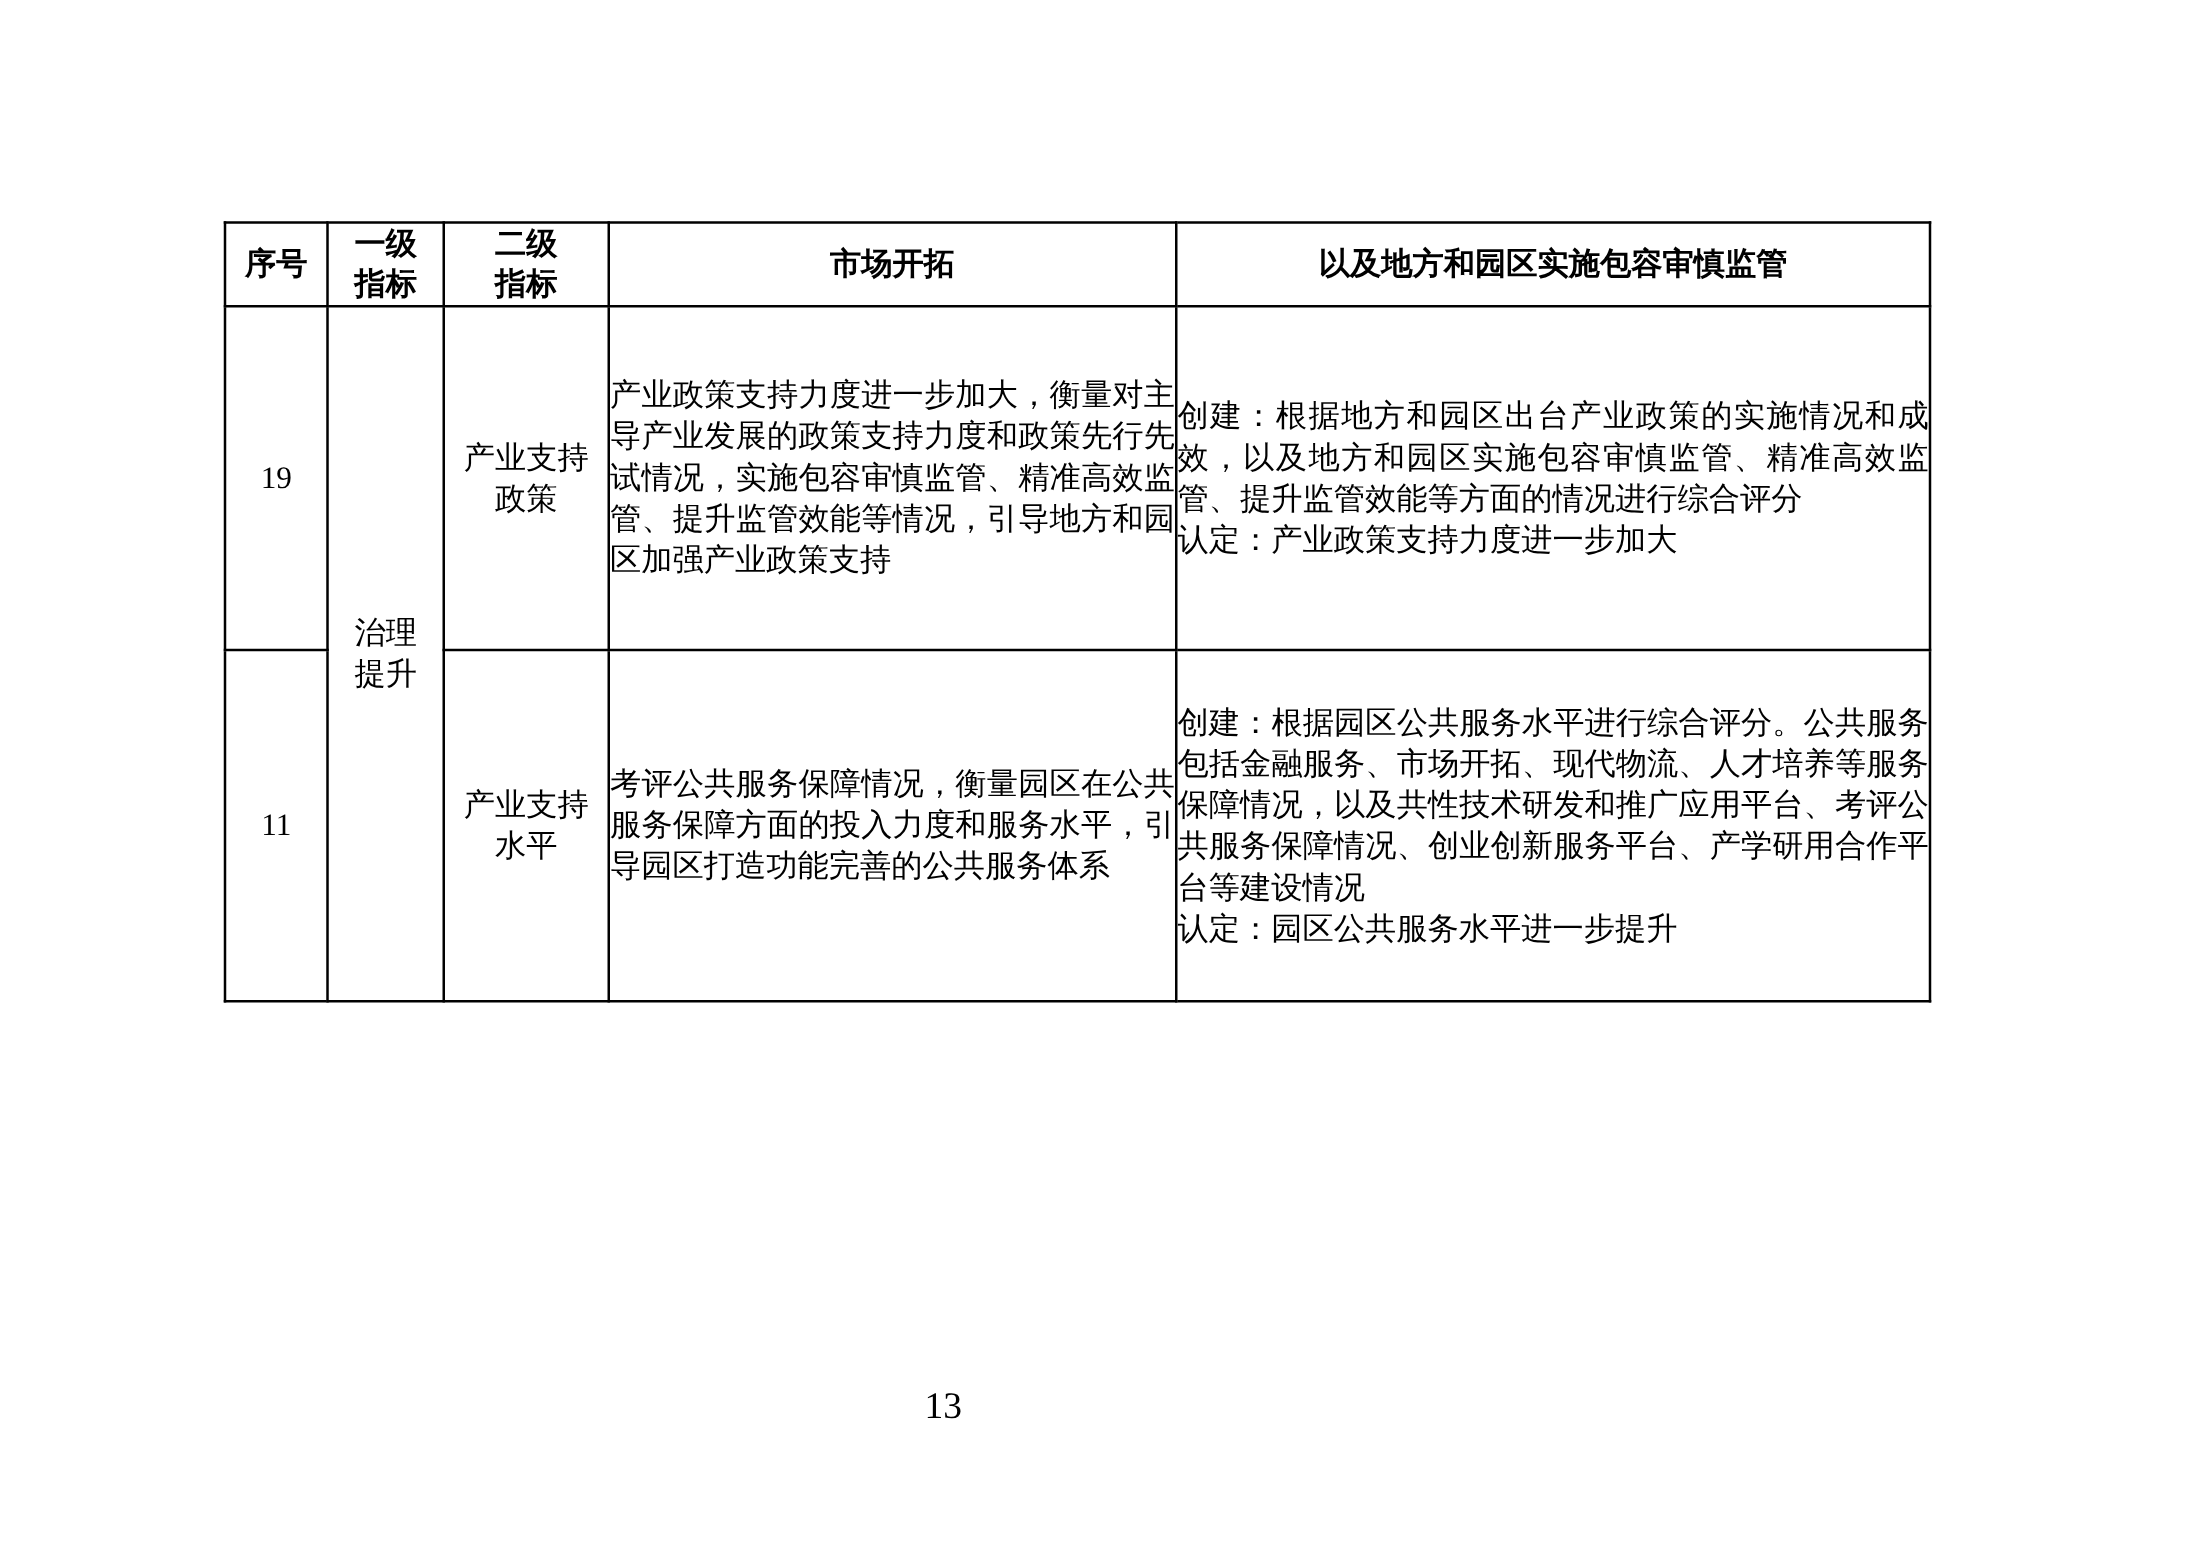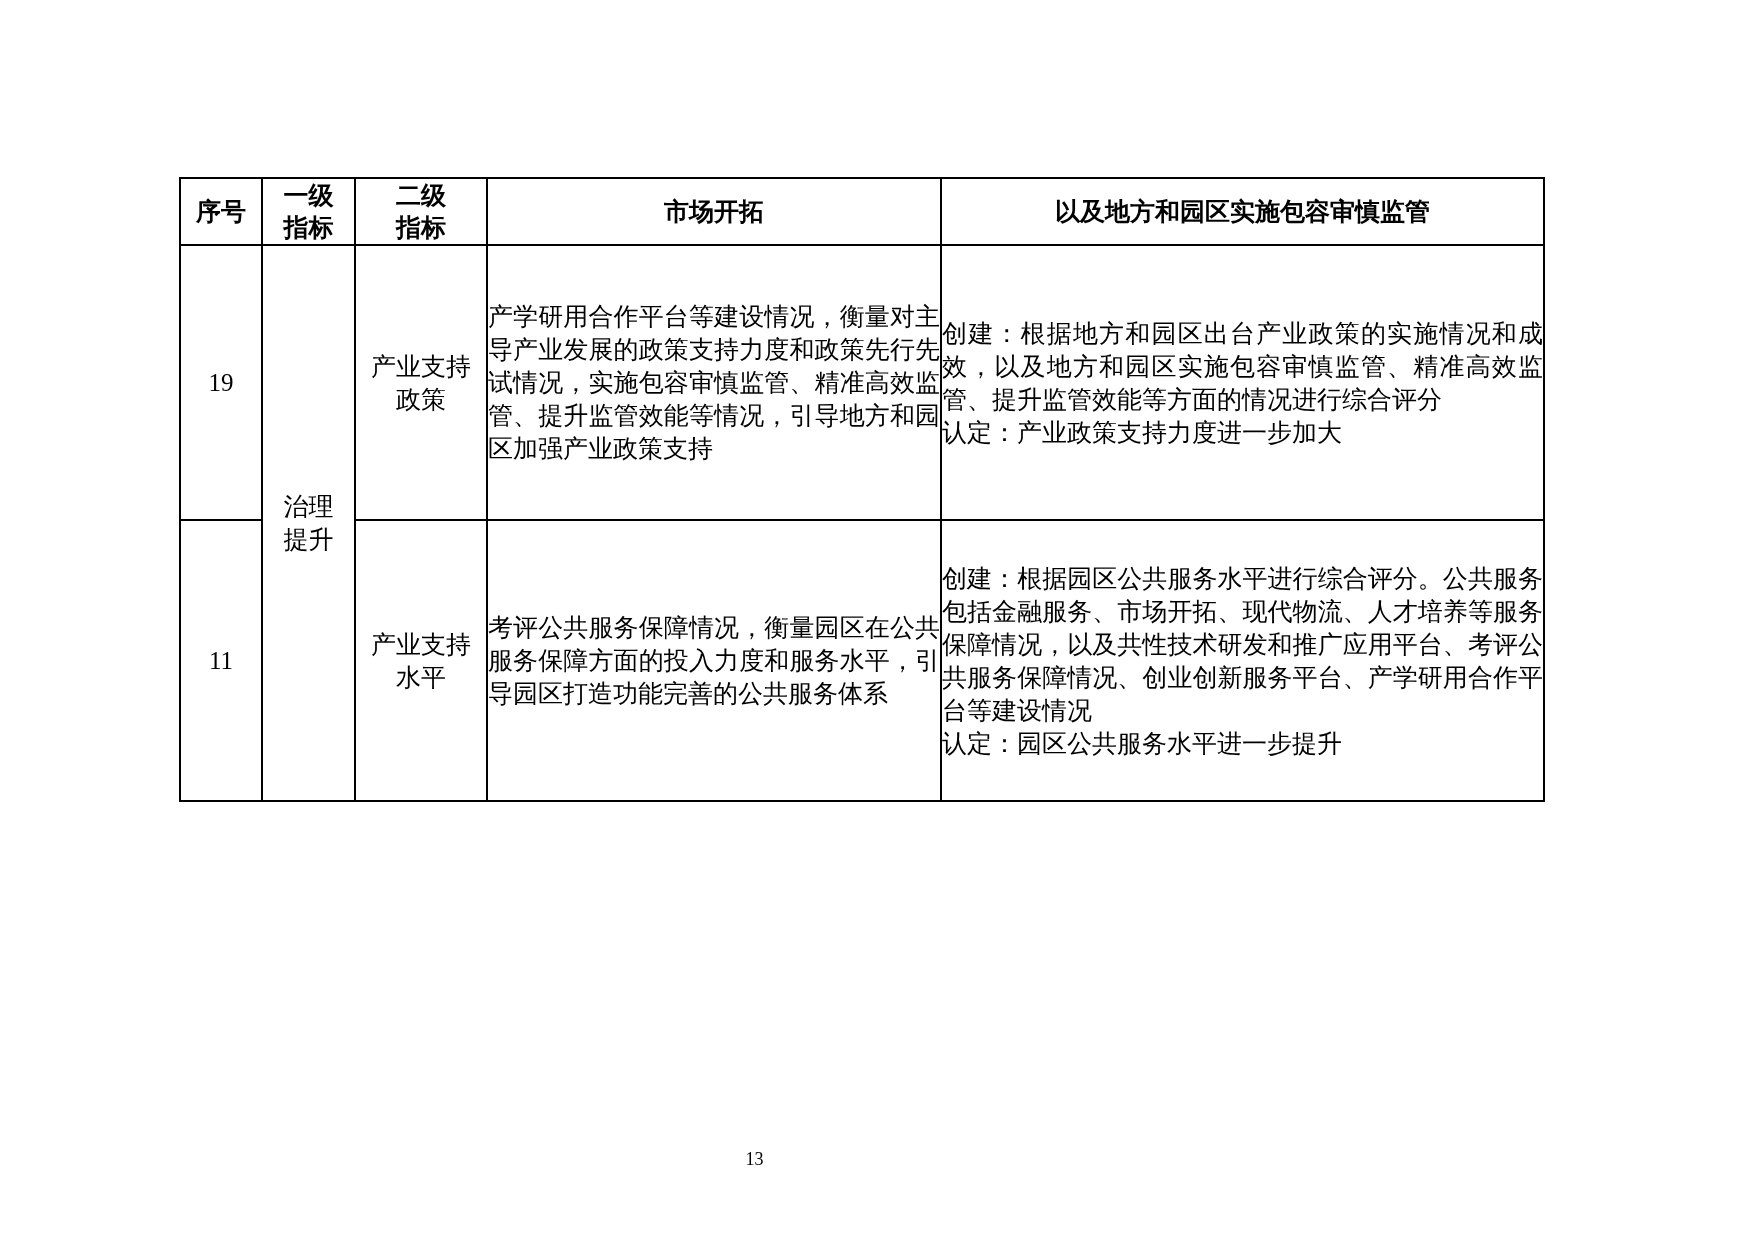--- a/index.html
+++ b/index.html
@@ -49,24 +49,24 @@
     text-align: justify;
     text-justify: inter-character;
     font-size: 25px;
     line-height: 33px;
     white-space: pre-line;
     padding: 8px 13px;
   }
   .page-number {
     position: absolute;
     left: 0;
-    top: 1144px;
+    top: 1110px;
     width: 1509px;
     text-align: center;
-    font-size: 18px;
+    font-size: 30px;
     line-height: 30px;
   }
 </style>
 </head>
 <body>
 
 <div class="page">
 
   <table class="indicator-table">
     <colgroup>
@@ -85,21 +85,21 @@
 指标</th>
         <th class="hdr">市场开拓</th>
         <th class="hdr">以及地方和园区实施包容审慎监管</th>
       </tr>
       <tr style="height:275px">
         <td class="cell-center">19</td>
         <td class="cell-center" rowspan="2">治理
 提升</td>
         <td class="cell-center">产业支持
 政策</td>
-        <td class="cell-just">产学研用合作平台等建设情况，衡量对主导产业发展的政策支持力度和政策先行先试情况，实施包容审慎监管、精准高效监管、提升监管效能等情况，引导地方和园区加强产业政策支持</td>
+        <td class="cell-just">产业政策支持力度进一步加大，衡量对主导产业发展的政策支持力度和政策先行先试情况，实施包容审慎监管、精准高效监管、提升监管效能等情况，引导地方和园区加强产业政策支持</td>
         <td class="cell-just">创建：根据地方和园区出台产业政策的实施情况和成效，以及地方和园区实施包容审慎监管、精准高效监管、提升监管效能等方面的情况进行综合评分
 认定：产业政策支持力度进一步加大</td>
       </tr>
       <tr style="height:281px">
         <td class="cell-center">11</td>
         <td class="cell-center">产业支持
 水平</td>
         <td class="cell-just">考评公共服务保障情况，衡量园区在公共服务保障方面的投入力度和服务水平，引导园区打造功能完善的公共服务体系</td>
         <td class="cell-just">创建：根据园区公共服务水平进行综合评分。公共服务包括金融服务、市场开拓、现代物流、人才培养等服务保障情况，以及共性技术研发和推广应用平台、考评公共服务保障情况、创业创新服务平台、产学研用合作平台等建设情况
 认定：园区公共服务水平进一步提升</td>

